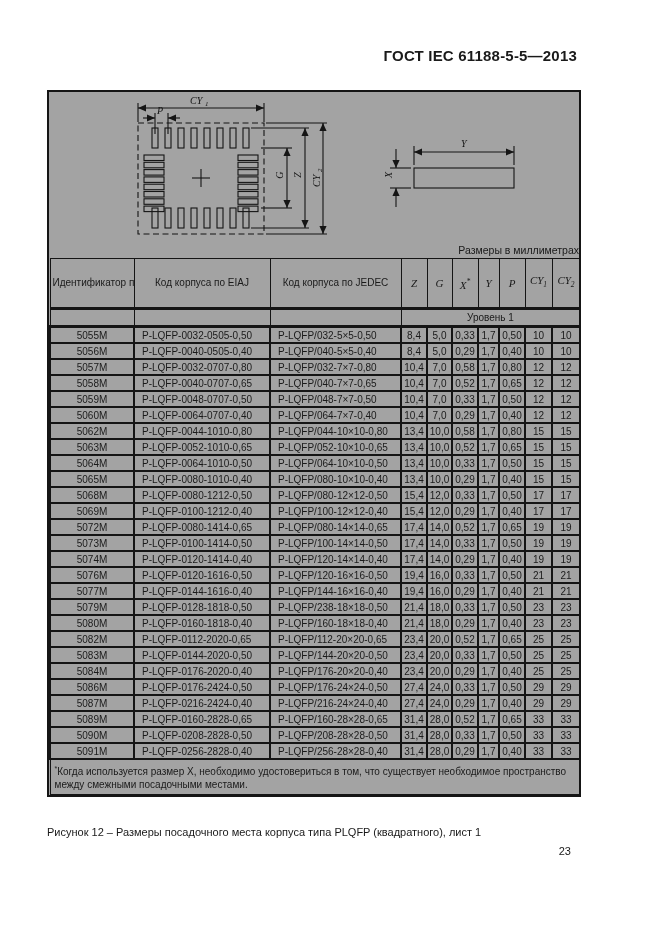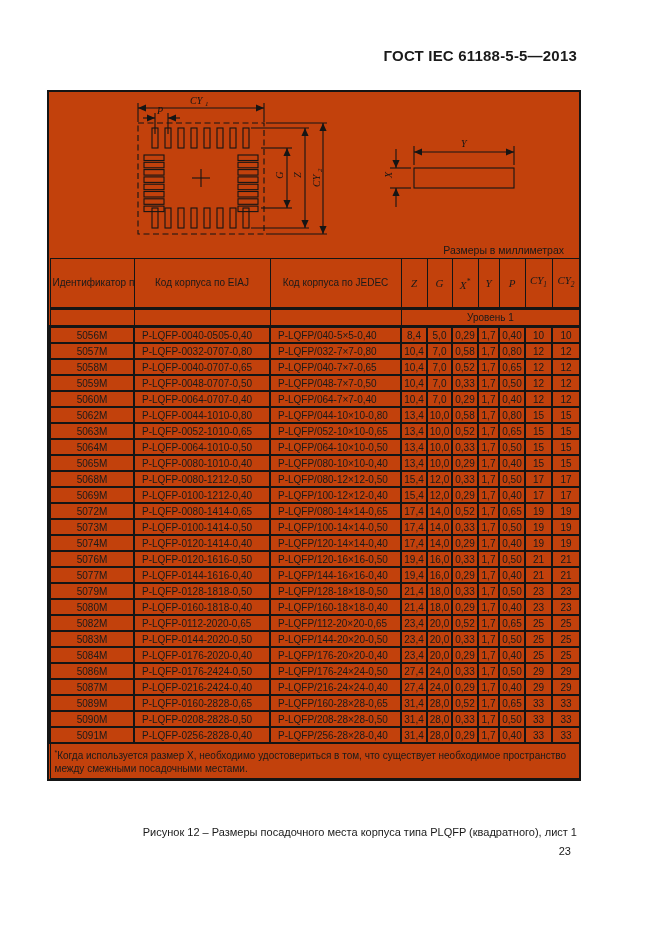--- a/index.html
+++ b/index.html
@@ -7,25 +7,25 @@
     width:661px;height:936px;position:relative;background:#ffffff;
     font-family:"Liberation Sans",sans-serif;color:#1a1a1a;
     -webkit-font-smoothing:antialiased;
   }
   .doc-header{
     position:absolute;left:47px;top:47px;width:530px;
     text-align:right;font-size:15px;font-weight:bold;letter-spacing:.2px;
   }
   .frame{
     position:absolute;left:47px;top:90px;width:530px;
-    border:2px solid #151515;background:#c2410c;box-sizing:content-box;
+    border:2px solid #151515;background:#a3a3a3;box-sizing:content-box;
   }
   .drawing-area{height:152px;position:relative;}
   .units-note{
-    height:14px;line-height:13px;text-align:right;font-size:10.5px;padding-right:15px;
+    height:14px;line-height:13px;text-align:right;font-size:10.5px;padding-right:0;
   }
   table.dim-table{
     width:100%;border-collapse:collapse;table-layout:fixed;
     font-size:10px;
   }
   .dim-table th,.dim-table td{
     border:1.5px solid #151515;overflow:hidden;white-space:nowrap;
   }
   .dim-table thead th{
     height:48px;font-weight:normal;text-align:center;vertical-align:middle;
@@ -45,21 +45,21 @@
   }
   td.c-id{text-align:center;}
   td.c-left{text-align:left;padding-left:7px !important;}
   td.c-num{text-align:center;}
   .footnote-cell{
     font-size:10px;line-height:13px;padding:2px 4px 3px 4px !important;
     white-space:normal !important;text-align:left;height:auto !important;
   }
   .footnote-cell sup{font-size:7px;}
   .caption{
-    position:absolute;left:47px;top:826px;width:530px;text-align:right;
+    position:absolute;left:47px;top:826px;width:530px;text-align:left;
     font-size:11px;
   }
   .page-number{
     position:absolute;left:47px;top:845px;width:524px;text-align:right;font-size:11px;
   }
   svg text{font-family:"Liberation Serif",serif;font-style:italic;}
 </style>
 </head>
 <body>
 
@@ -215,20 +215,32 @@
       </tr>
       <tr class="level-row">
         <td></td>
         <td></td>
         <td></td>
         <td colspan="7">Уровень 1</td>
       </tr>
     </thead>
     <tbody>
         <tr>
+          <td class="c-id">5055M</td>
+          <td class="c-left">P-LQFP-0032-0505-0,50</td>
+          <td class="c-left">P-LQFP/032-5×5-0,50</td>
+          <td class="c-num">8,4</td>
+          <td class="c-num">5,0</td>
+          <td class="c-num">0,33</td>
+          <td class="c-num">1,7</td>
+          <td class="c-num">0,50</td>
+          <td class="c-num">10</td>
+          <td class="c-num">10</td>
+        </tr>
+        <tr>
           <td class="c-id">5056M</td>
           <td class="c-left">P-LQFP-0040-0505-0,40</td>
           <td class="c-left">P-LQFP/040-5×5-0,40</td>
           <td class="c-num">8,4</td>
           <td class="c-num">5,0</td>
           <td class="c-num">0,29</td>
           <td class="c-num">1,7</td>
           <td class="c-num">0,40</td>
           <td class="c-num">10</td>
           <td class="c-num">10</td>
@@ -409,21 +421,21 @@
           <td class="c-num">16,0</td>
           <td class="c-num">0,29</td>
           <td class="c-num">1,7</td>
           <td class="c-num">0,40</td>
           <td class="c-num">21</td>
           <td class="c-num">21</td>
         </tr>
         <tr>
           <td class="c-id">5079M</td>
           <td class="c-left">P-LQFP-0128-1818-0,50</td>
-          <td class="c-left">P-LQFP/128-18×18-0,50</td>
+          <td class="c-left">P-LQFP/238-18×18-0,50</td>
           <td class="c-num">21,4</td>
           <td class="c-num">18,0</td>
           <td class="c-num">0,33</td>
           <td class="c-num">1,7</td>
           <td class="c-num">0,50</td>
           <td class="c-num">23</td>
           <td class="c-num">23</td>
         </tr>
         <tr>
           <td class="c-id">5080M</td>

